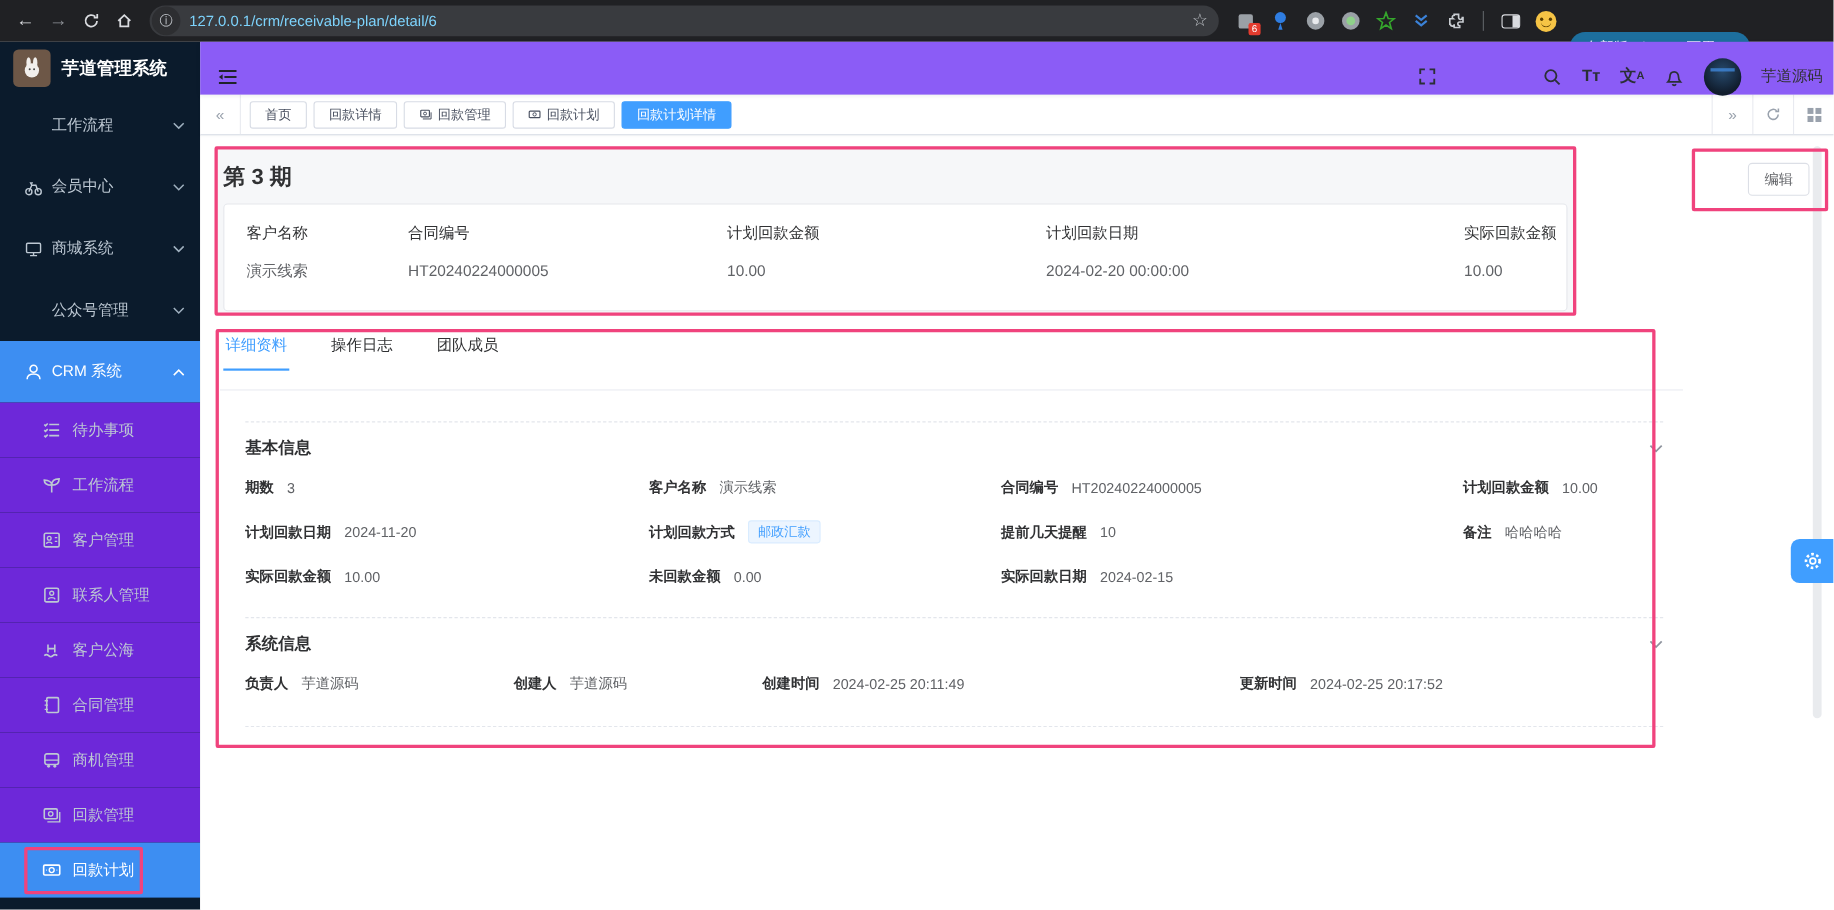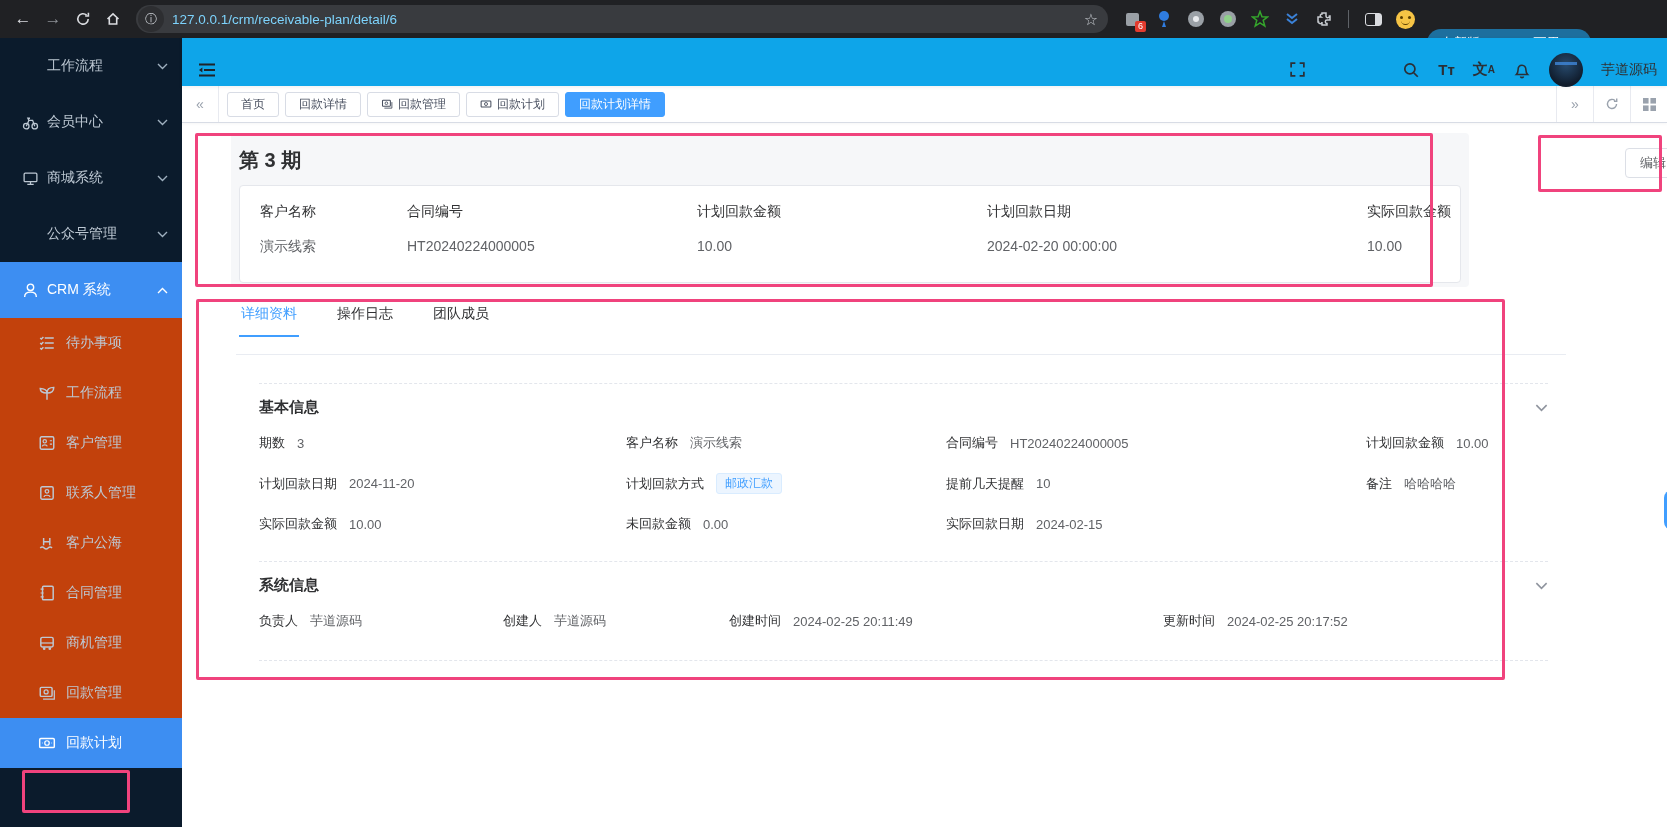--- a/index.html
+++ b/index.html
@@ -43,28 +43,28 @@
   .sidebar { width:182px; background:#0b1b2c; color:#bdc8d3; flex:0 0 auto; overflow:hidden; }
   .logo { height:48px; display:flex; align-items:center; padding:0 12px; gap:10px; }
   .logo-img { width:34px; height:34px; border-radius:5px; background:#6d5747; display:flex;
     align-items:center; justify-content:center; flex:0 0 auto; }
   .logo-title { color:#fff; font-size:16px; font-weight:bold; white-space:nowrap; }
   .s-item { height:56px; display:flex; align-items:center; padding:0 14px 0 22px; gap:8px;
     font-size:14px; cursor:pointer; }
   .s-item .lbl { flex:1; white-space:nowrap; }
   .s-item .mico { width:17px; height:17px; flex:0 0 auto; display:flex; align-items:center; }
   .sub-item { height:50px; display:flex; align-items:center; padding:0 14px 0 38px; gap:10px;
-    font-size:14px; background:#c2410c; cursor:pointer; }
+    font-size:14px; background:#6d28d9; cursor:pointer; }
   .sub-item .mico { width:18px; height:18px; flex:0 0 auto; display:flex; align-items:center; }
   .active-blue { background:#3d8ef2 !important; color:#fff !important; }
   .chev { flex:0 0 auto; color:#9fb0bf; display:flex; }
   .chev.up svg { transform:rotate(180deg); }
 
   .mainarea { flex:1; display:flex; flex-direction:column; min-width:0; }
-  .appheader { height:48px; background:#0ea5e9; display:flex; align-items:center; padding:15px 10px 0 16px;
+  .appheader { height:48px; background:#8b5cf6; display:flex; align-items:center; padding:15px 10px 0 16px;
     box-shadow:0 1px 4px rgba(0,21,41,.08); position:relative; z-index:5; }
   .hdr-right { margin-left:auto; display:flex; align-items:center; gap:18px; color:#2b2f36; }
   .hico { display:flex; align-items:center; justify-content:center; color:#2b2f36; }
   .hico.text { font-size:15px; font-weight:bold; }
   .fullscreen-gap { margin-right:78px; }
   .avatar { width:34px; height:34px; border-radius:50%;
     background:radial-gradient(circle at 50% 35%, #274a6d 0%, #101c2c 70%); position:relative; overflow:hidden; }
   .avatar::after { content:""; position:absolute; left:6px; top:9px; width:22px; height:3px; background:#3f86d8; opacity:.8; }
   .uname { font-size:14px; color:#303133; white-space:nowrap; }
 
@@ -74,21 +74,21 @@
     color:#9aa2ad; font-size:14px; }
   .tb-cell.l { border-right:1px solid #e8eaf0; }
   .tb-cell.r { border-left:1px solid #e8eaf0; }
   .tabs-wrap { display:flex; align-items:center; gap:6px; padding-left:8px; flex:1; }
   .tab { height:25px; display:flex; align-items:center; gap:5px; padding:0 13px; border:1px solid #d8dce5;
     border-radius:3px; font-size:12px; color:#495060; background:#fff; white-space:nowrap; }
   .tab.active { background:#409eff; border-color:#409eff; color:#fff; }
   .tab .tico { display:flex; }
 
   
-  .content { position:relative; flex:1; background:#fff; overflow:hidden;margin-left:36px; }
+  .content { position:relative; flex:1; background:#fff; overflow:hidden; }
   .pagehead { position:absolute; left:13px; top:10px; width:1238px; height:154px; background:#f6f7f9;
     border-radius:4px; padding:8px; }
   .pagetitle { font-size:20px; font-weight:bold; color:#303133; padding:6px 0 0 0; }
   .sumbox { position:absolute; left:8px; right:8px; top:52px; height:98px; background:#fff;
     border:1px solid #e5e7ec; border-radius:4px; }
   .sumgrid { display:grid; grid-template-columns:147px 290px 290px 380px 1fr; padding:17px 0 0 20px; }
   .sum-label { font-size:14px; color:#303133; margin-bottom:17px; }
   .sum-value { font-size:14px; color:#606266; }
   .editbtn { position:absolute; left:1407px; top:25px; width:56px; height:30px; background:#fff;
     border:1px solid #dcdfe6; border-radius:4px; font-size:13px; color:#606266; cursor:pointer;
@@ -99,21 +99,21 @@
   .dtab { font-size:14px; color:#303133; padding:6px 2px 12px; cursor:pointer; }
   .dtab.active { color:#409eff; border-bottom:2px solid #409eff; }
   .sect { padding:0 18px 0 23px; }
   .dash { border-top:1px dashed #e3e6ec; margin:28px 18px 0 23px; }
   .secthead { display:flex; align-items:center; margin-top:14px; }
   .secthead h3 { font-size:15px; color:#303133; font-weight:bold; flex:1; }
   .sect-chev { color:#8f949e; display:flex; cursor:pointer; }
   .basicgrid { display:grid; grid-template-columns:367px 320px 420px 1fr; row-gap:21px; margin-top:17px; }
   .sysgrid { display:grid; grid-template-columns:244px 226px 434px 1fr; margin-top:17px; }
   .cell { display:flex; align-items:center; gap:12px; font-size:13px; min-height:18px; }
-  .cell .k { color:#303133; font-weight:400; white-space:nowrap; }
+  .cell .k { color:#303133; font-weight:700; white-space:nowrap; }
   .cell .v { color:#606266; white-space:nowrap; }
   .badge { background:#ecf5ff; border:1px solid #d9ecff; color:#409eff; font-size:12px;
     padding:2px 8px; border-radius:3px; line-height:15px; }
   .scrollthumb { position:absolute; left:1466px; top:10px; width:8px; height:520px; background:#e9ebee;
     border-radius:4px; }
   .gearfab { position:absolute; left:1446px; top:367px; width:39px; height:40px; background:#409eff;
     border-radius:8px 0 0 8px; display:flex; align-items:center; justify-content:center; color:#fff;
     cursor:pointer; }
 
   
@@ -195,20 +195,32 @@
     </div>
     <div class="update-pill">
       <span>有新版 Chrome 可用</span>
       <span class="pill-dots">⋮</span>
     </div>
   </div>
 
   <div class="apparea">
 
     <aside class="sidebar">
+      <div class="logo">
+        <span class="logo-img">
+          <svg width="22" height="22" viewBox="0 0 22 22">
+              <ellipse cx="8" cy="6" rx="2" ry="5" fill="#f2efec"></ellipse>
+              <ellipse cx="14" cy="6" rx="2" ry="5" fill="#f2efec"></ellipse>
+              <circle cx="11" cy="13" r="6.5" fill="#f2efec"></circle>
+              <circle cx="9" cy="12" r="0.9" fill="#444"></circle>
+              <circle cx="13" cy="12" r="0.9" fill="#444"></circle>
+            </svg>
+        </span>
+        <span class="logo-title">芋道管理系统</span>
+      </div>
 
       <div class="s-item">
         <span class="mico"></span>
         <span class="lbl">工作流程</span>
         <span class="chev">
             <svg width="11" height="7" viewBox="0 0 11 7">
               <path d="M1 1l4.5 4.5L10 1" fill="none" stroke="currentColor" stroke-width="1.4"></path>
             </svg>
           </span>
       </div>

